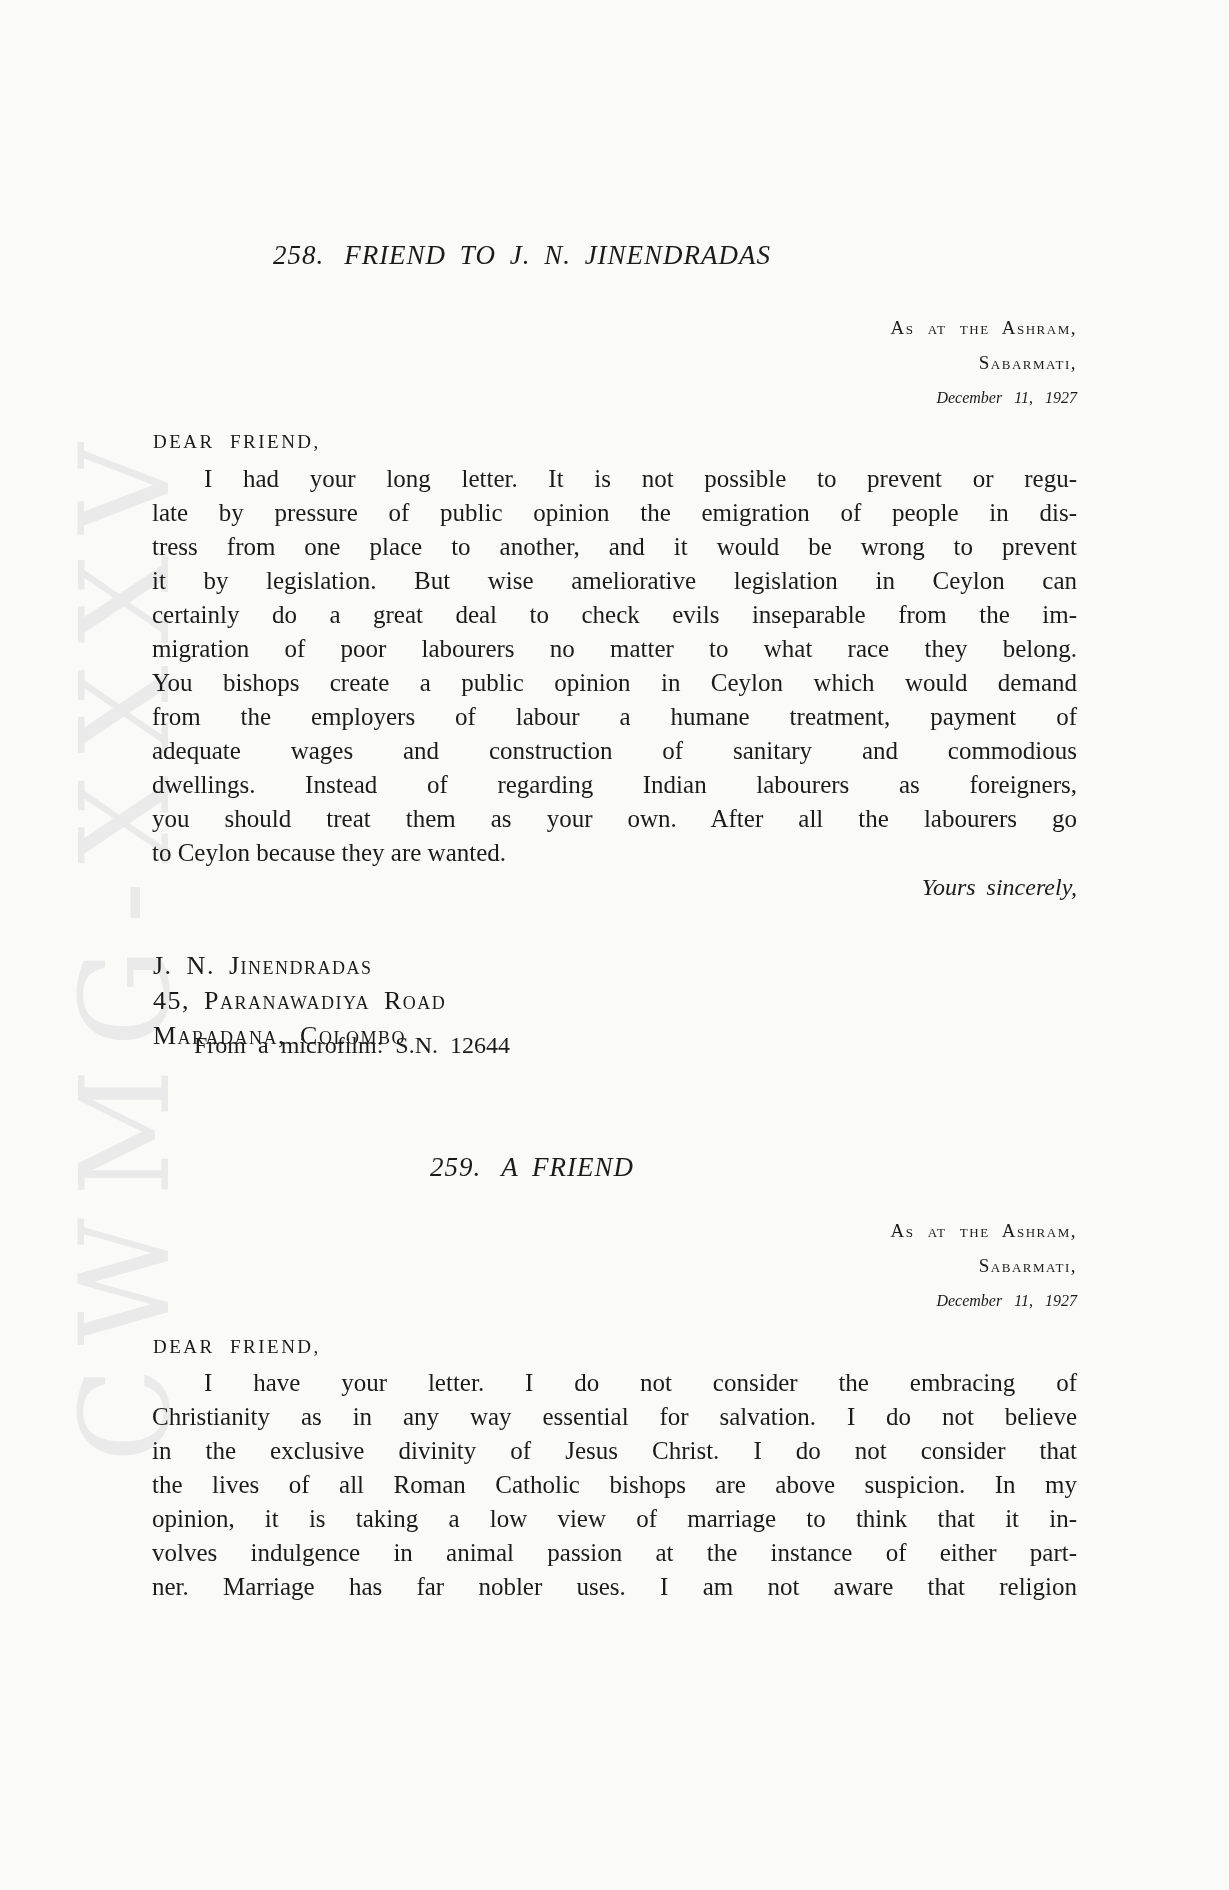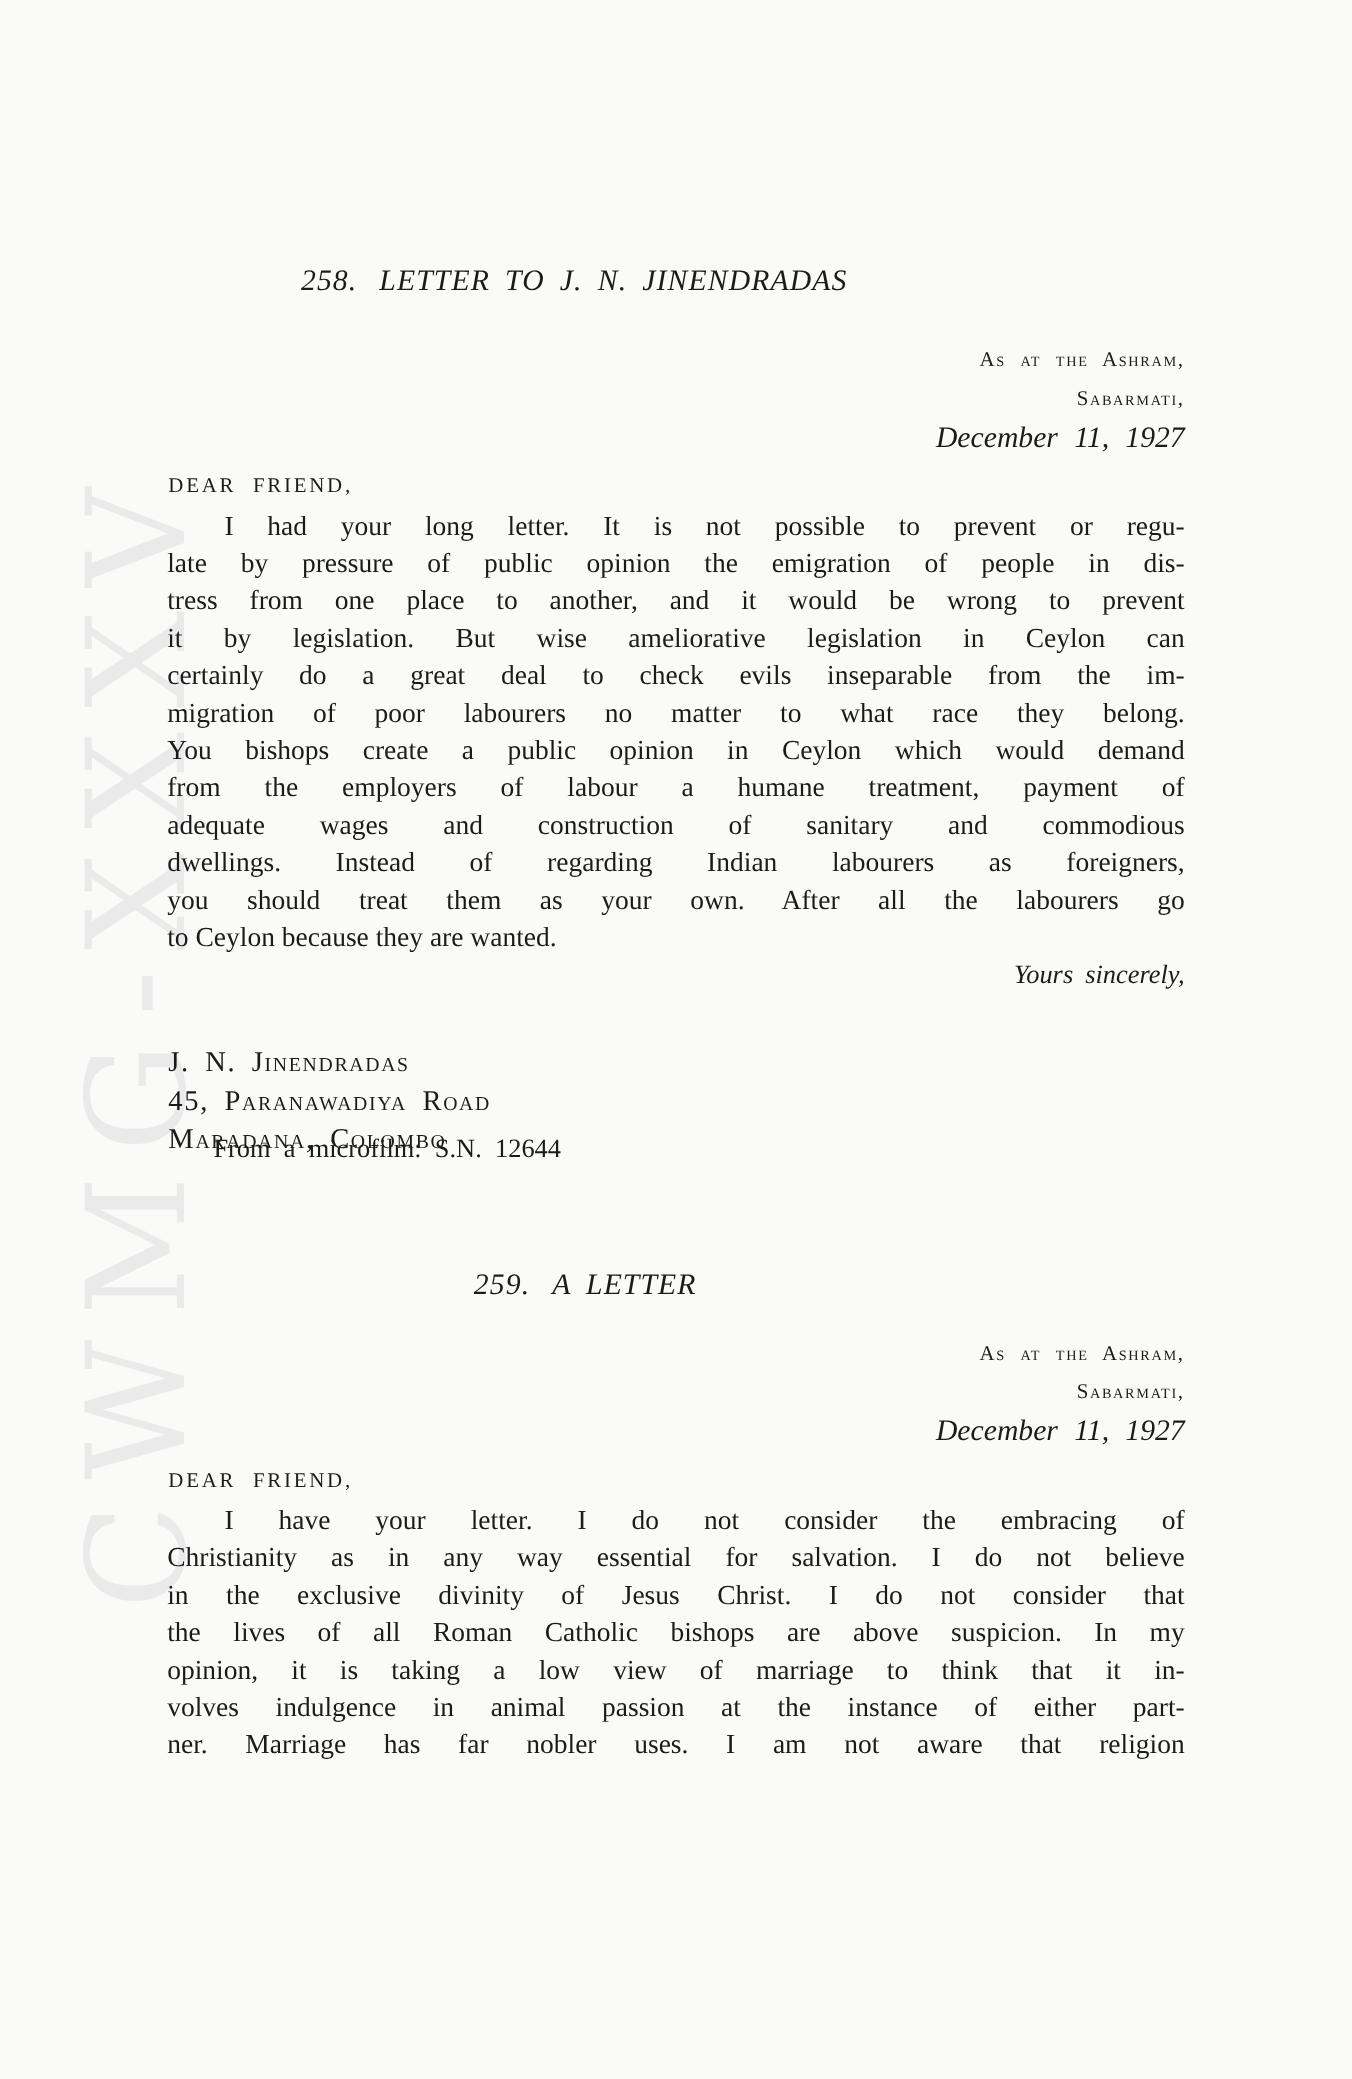--- a/index.html
+++ b/index.html
@@ -58,21 +58,21 @@
     line-height: 35px;
   }
   .dateline .place {
     font-variant: small-caps;
     font-size: 19px;
     letter-spacing: 1.5px;
     word-spacing: 7px;
   }
   .dateline .date {
     font-style: italic;
-    font-size: 27px;
+    font-size: 16px;
     word-spacing: 8px;
   }
 
   .salutation {
     position: absolute;
     left: 153px;
     font-size: 19px;
     letter-spacing: 2.5px;
     word-spacing: 8px;
   }
@@ -122,21 +122,21 @@
   }
 </style>
 </head>
 <body>
 
 <div class="page">
 
   <div class="watermark">CWMG-XXXV</div>
 
   <div class="letter-title" style="top:240px; padding-right:185px;">
-    <span>258.</span><span class="title-gap"></span><span>LETTER TO J. N. JINENDRADAS</span>
+    <span>258.</span><span class="title-gap"></span><span>FRIEND TO J. N. JINENDRADAS</span>
   </div>
 
   <div class="dateline" style="top:310px;">
     <div class="place">As at the Ashram,</div>
     <div class="place">Sabarmati,</div>
     <div class="date">December 11, 1927</div>
   </div>
 
   <div class="salutation" style="top:431px;">DEAR FRIEND,</div>
 
@@ -159,21 +159,21 @@
 
   <div class="signature" style="top:916px;margin-top:32px;">
       <div class="sigline">J. N. Jinendradas</div>
       <div class="sigline">45, Paranawadiya Road</div>
       <div class="sigline">Maradana, Colombo</div>
     </div>
 
   <div class="source-line" style="top:1032px;">From a microfilm: S.N. 12644</div>
 
   <div class="letter-title" style="top:1152px; padding-right:165px;">
-    <span>259.</span><span class="title-gap"></span><span>A LETTER</span>
+    <span>259.</span><span class="title-gap"></span><span>A FRIEND</span>
   </div>
 
   <div class="dateline" style="top:1213px;">
     <div class="place">As at the Ashram,</div>
     <div class="place">Sabarmati,</div>
     <div class="date">December 11, 1927</div>
   </div>
 
   <div class="salutation" style="top:1336px;">DEAR FRIEND,</div>
 

